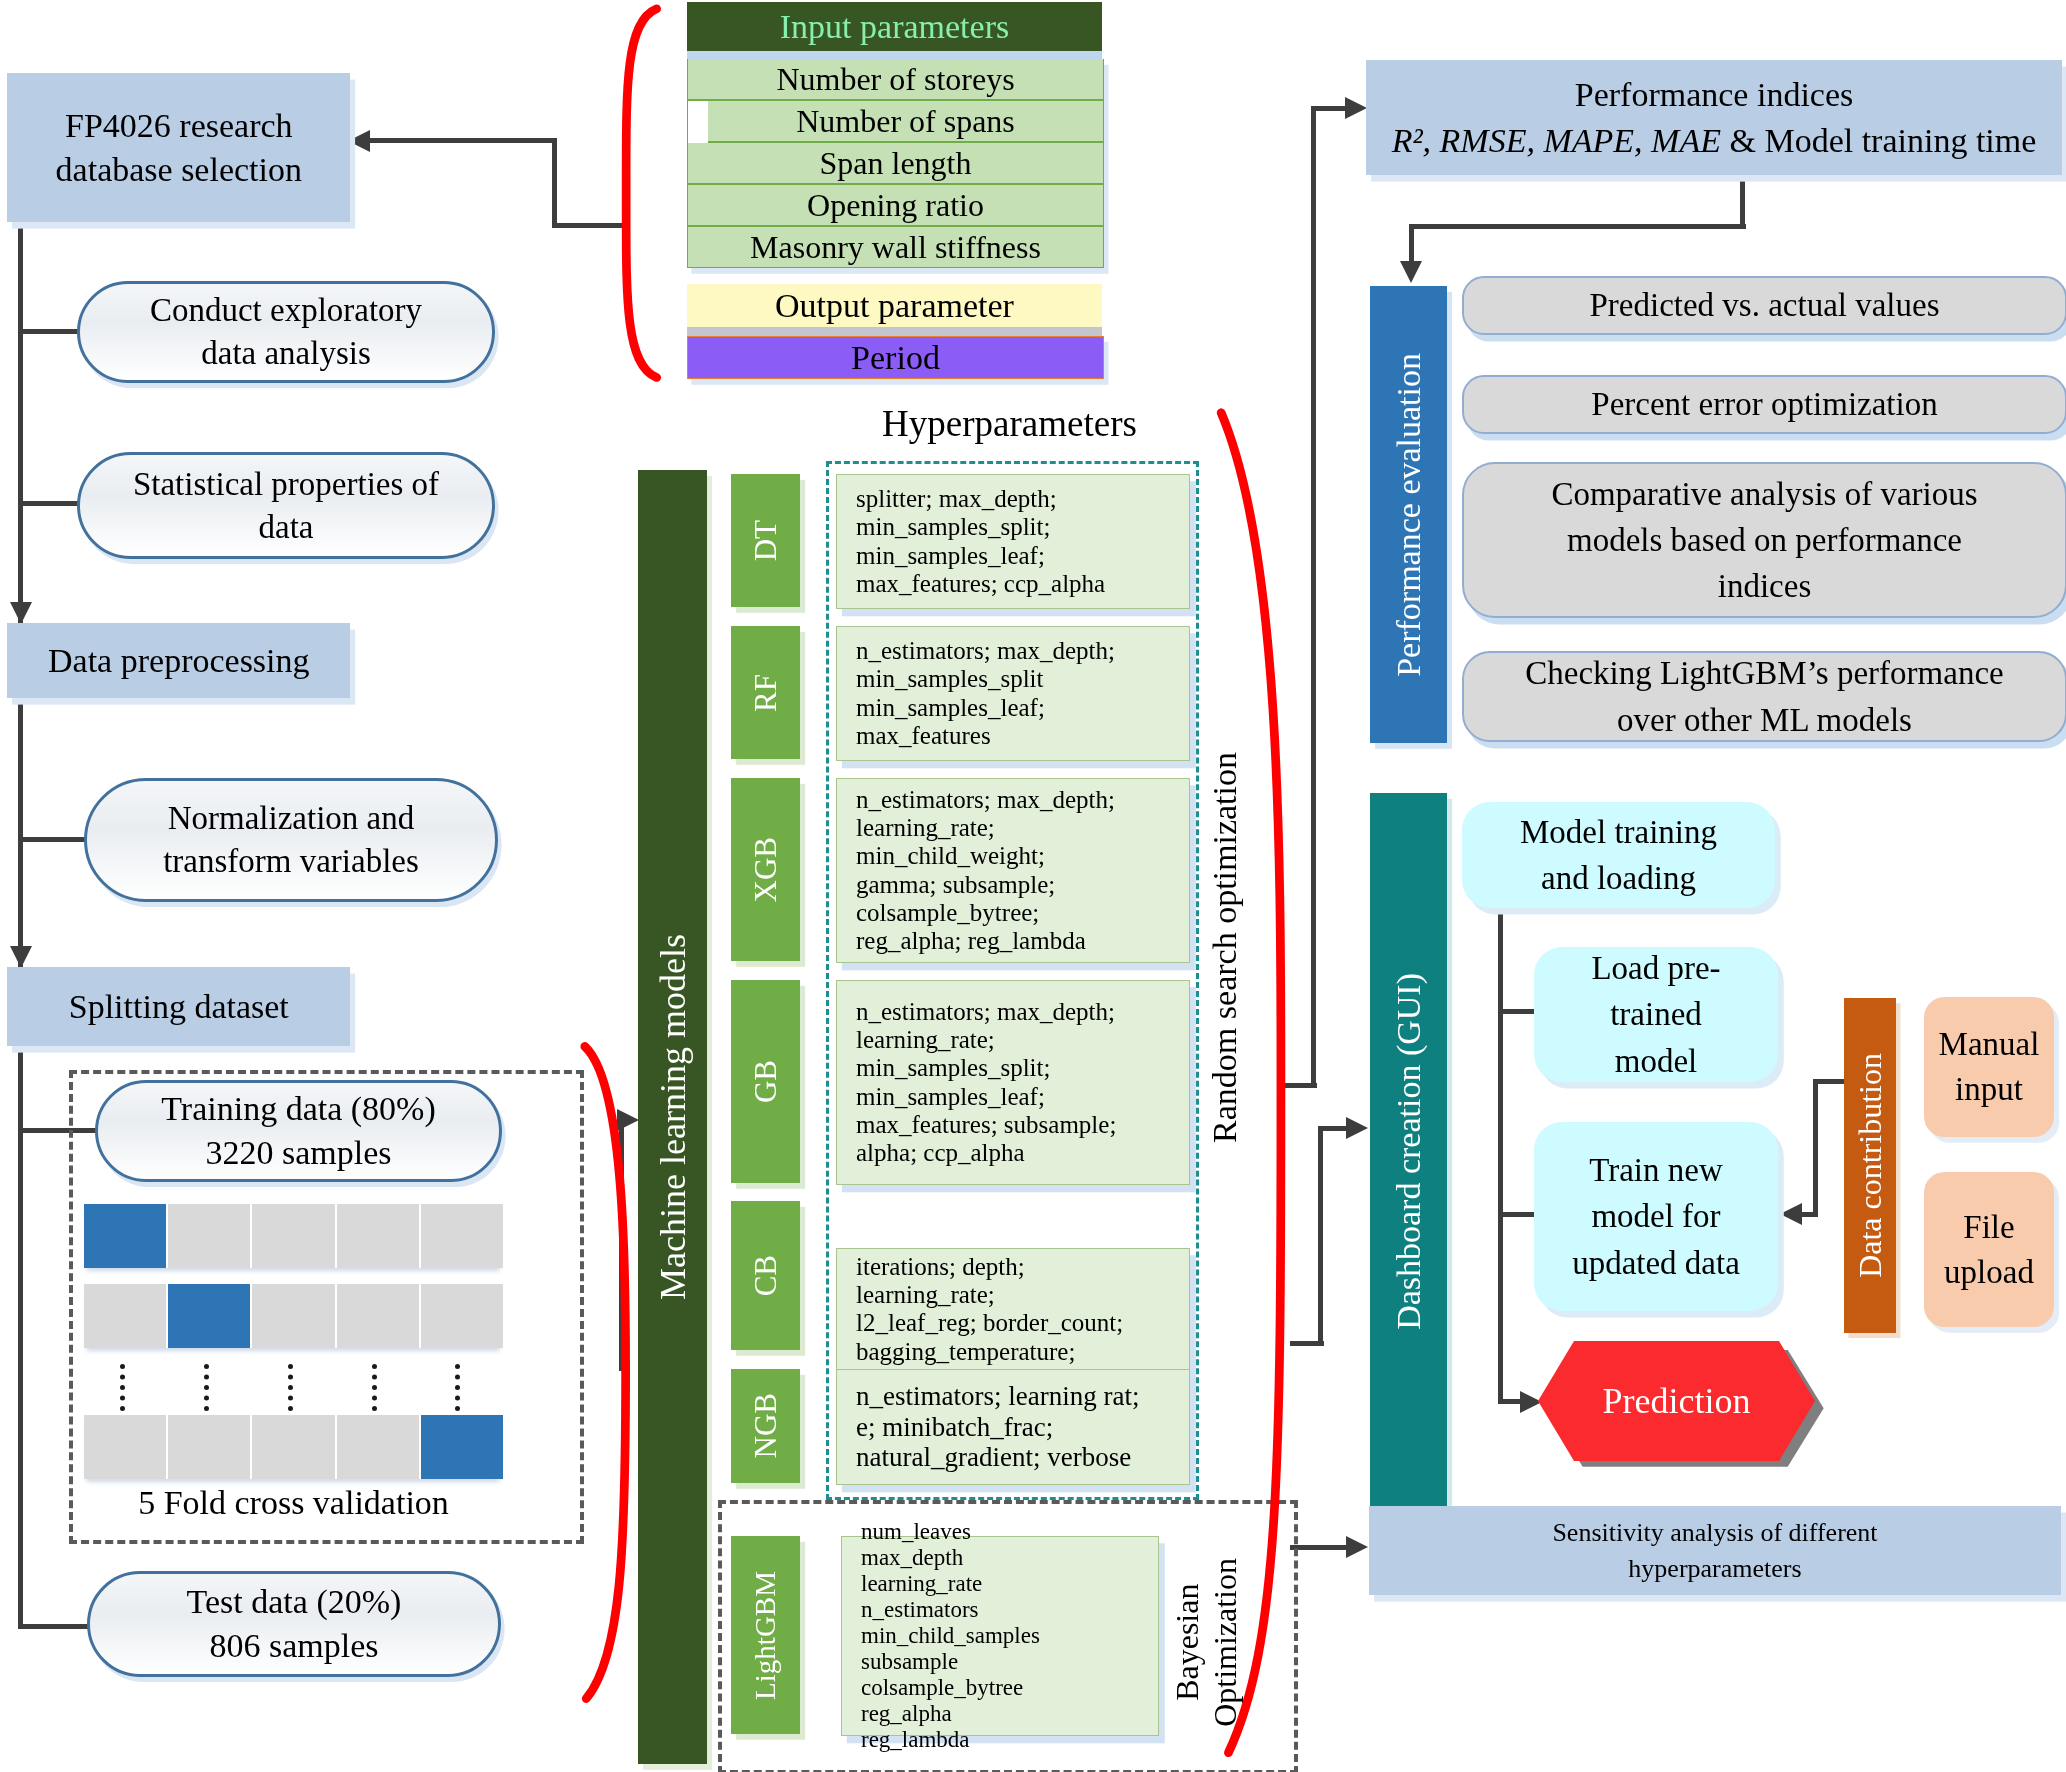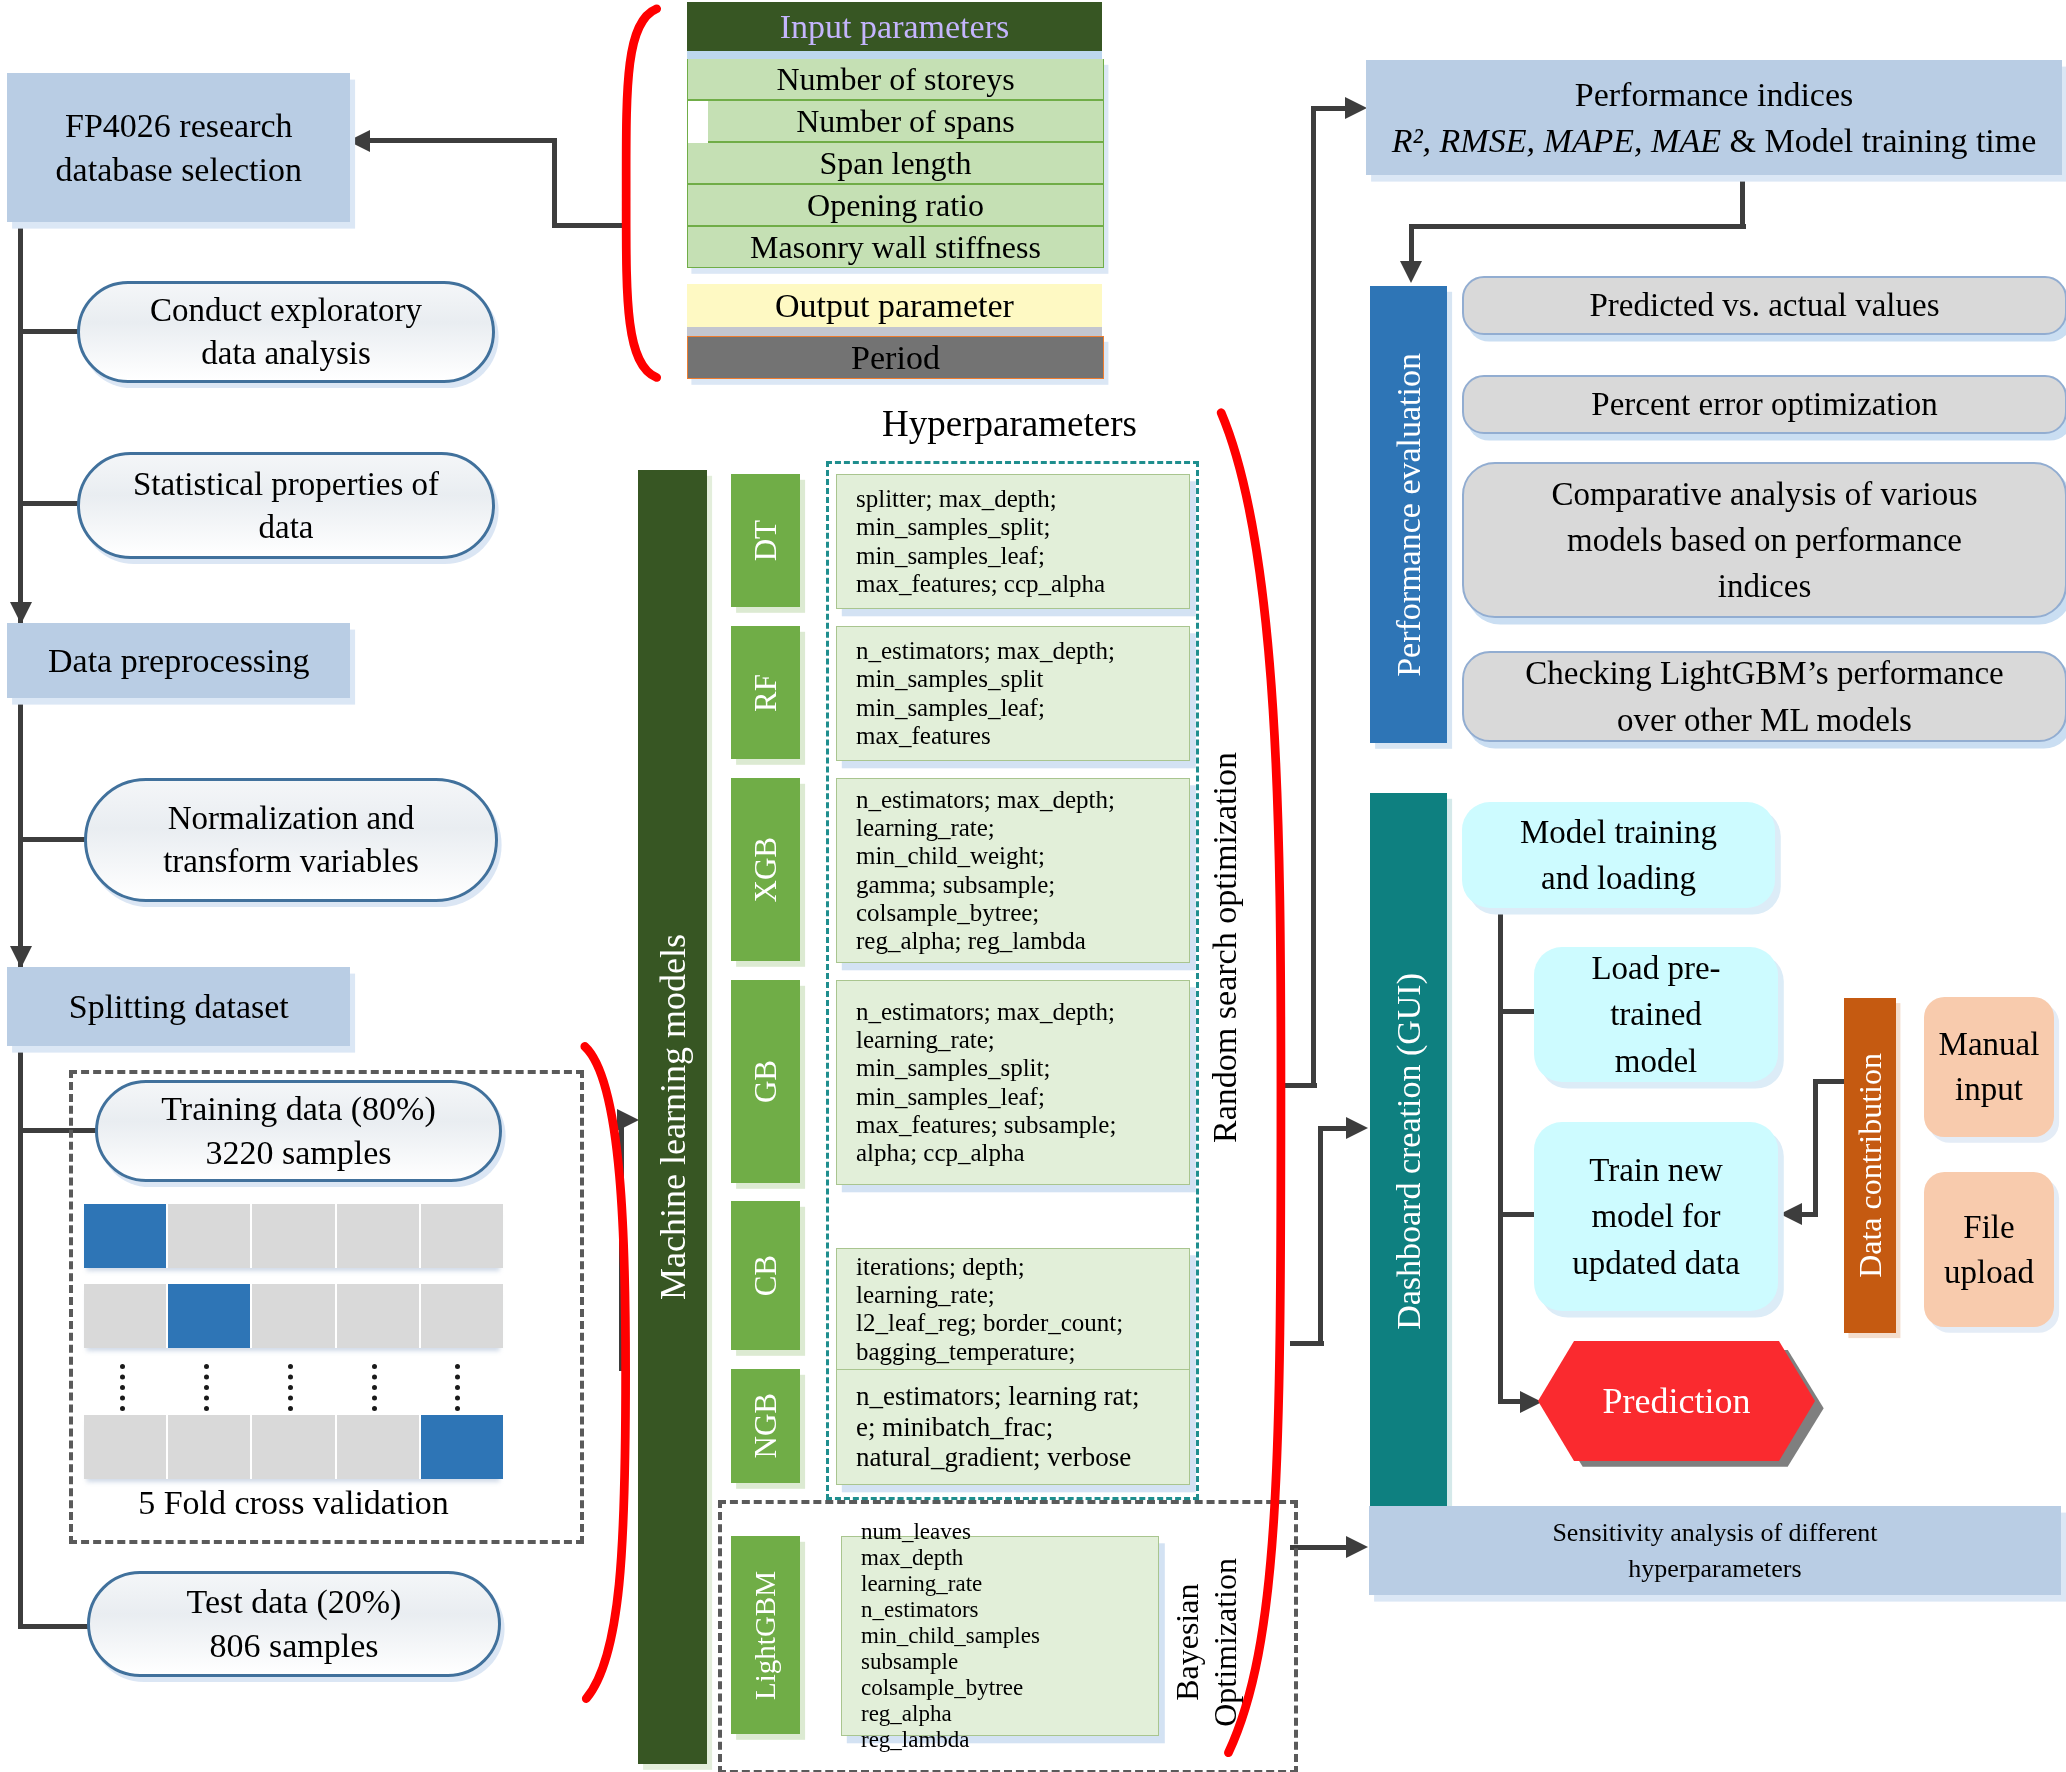--- a/index.html
+++ b/index.html
@@ -14,21 +14,21 @@
   .stadium{background:linear-gradient(180deg,#f4f6f8 0%,#e9edf1 40%,#ffffff 100%);
            border:3.6px solid #41719c;border-radius:66px;font-size:33px;line-height:1.3;
            box-shadow:3.6px 5.1px 0 rgba(190,210,235,.55);}
   
   .dashgray{border:4.4px dashed #5a5a5a;background:transparent;}
   .dashteal{border:3.6px dashed #1f8e8e;background:transparent;}
   
   .tgreenhead{background:#375623;font-size:34px;color:#000;}
   .tgreenrow{background:#c5e0b4;font-size:32px;border-bottom:2.2px solid #70ad47;}
   .torange{background:#fef9c3;font-size:34px;}
-  .tperiod{background:#737373;font-size:34px;}
+  .tperiod{background:#8b5cf6;font-size:34px;}
   
   .vt{writing-mode:vertical-rl;transform:rotate(180deg);white-space:pre-line;}
   .mlbar{background:#375623;color:#fff;font-size:36px;box-shadow:5.1px 5.8px 0 #e3eedb;}
   .bluebar{background:#2e75b6;color:#fff;font-size:34px;box-shadow:5.1px 5.8px 0 #d7e5f3;}
   .tealbar{background:#0e8080;color:#fff;font-size:34px;box-shadow:5.1px 5.8px 0 #d5e9ea;}
   .dcbar{background:#c55a11;color:#fff;font-size:32px;box-shadow:4.4px 5.1px 0 #f3ddcd;}
   .greenlab{background:#70ad47;color:#fff;font-size:31px;box-shadow:5.1px 5.8px 0 #dcead2;}
   
   .hyperbox{background:#e2efd9;border:1.5px solid #a9c58f;box-shadow:5.8px 7.3px 0 #d3e2f3;
             font-size:25px;line-height:1.13;text-align:left;display:flex;align-items:center;}
@@ -176,21 +176,21 @@
 806 samples</span></div>
 
   <svg class="abs" style="left:579px;top:1039px;" width="51" height="667" viewBox="0 0 70 915">
     <path d="M 8,10 C 60,58 64,285 64,455 C 64,695 58,848 10,905" fill="none" stroke="#ff0000" stroke-width="12" stroke-linecap="round"></path>
   </svg>
 
   <svg class="abs" style="left:616px;top:2.2px;" width="45" height="383" viewBox="0 0 62 525">
     <path d="M 56,8 C 12,26 14,120 14,262 C 14,404 12,498 56,516" fill="none" stroke="#ff0000" stroke-width="12" stroke-linecap="round"></path>
   </svg>
 
-  <div class="abs tgreenhead ctr" style="left:687px;top:2.2px;width:415px;height:49px;color:#c4b5fd;">
+  <div class="abs tgreenhead ctr" style="left:687px;top:2.2px;width:415px;height:49px;color:#86efac;">
       <span>Input parameters</span>
     </div>
   <div class="abs" style="left:687px;top:51px;width:415px;height:8px;background:#bdd7ee;"></div>
   <div class="abs" style="left:687px;top:59px;width:415px;border:1.5px solid #70ad47;border-top:none;box-shadow:4.4px 5.8px 0 #dbe7f5;">
     <div class="tgreenrow ctr" style="height:40px;">
         <span>Number of storeys</span>
       </div>
     <div class="tgreenrow ctr" style="height:40px;margin-left:20px;">
         <span>Number of spans</span>
       </div>

